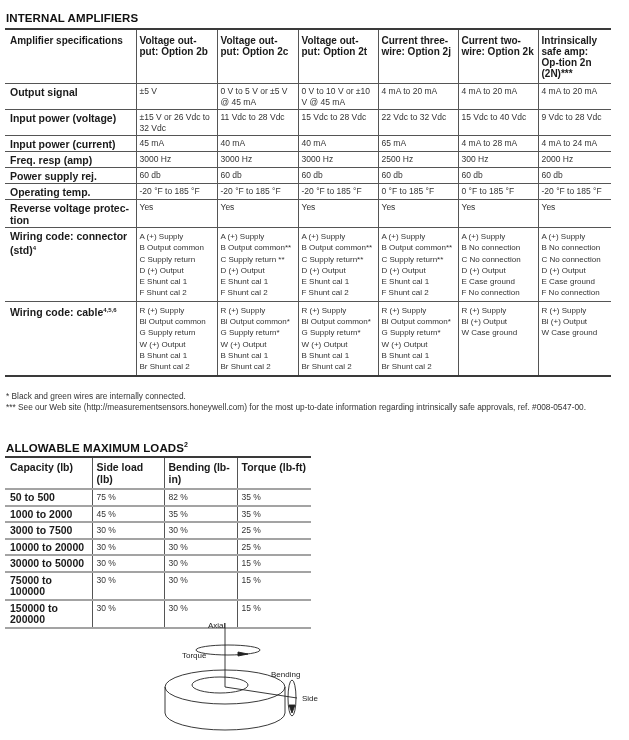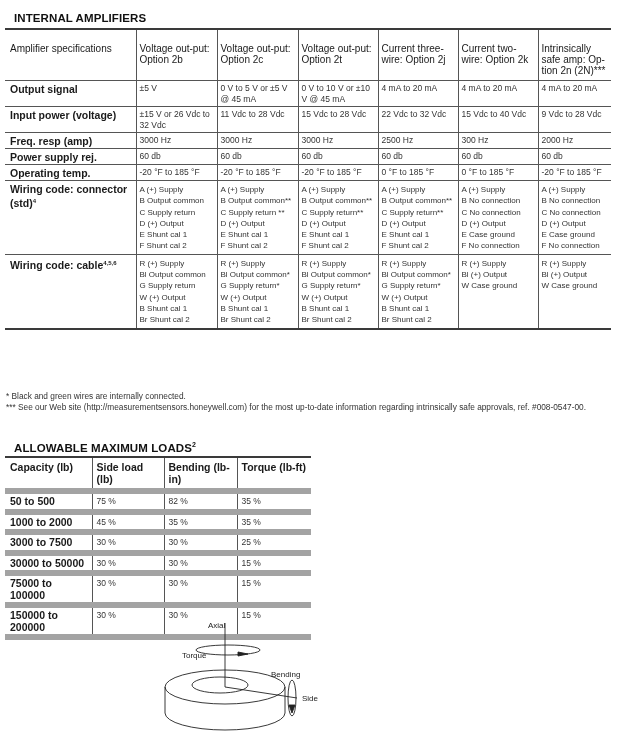--- a/index.html
+++ b/index.html
@@ -1,45 +1,45 @@
 <!DOCTYPE html>
 <html><head>
 <meta charset="utf-8">
 <style>
   html, body { margin: 0; padding: 0; background: #ffffff; }
   body {
     width: 629px; height: 740px; position: relative; overflow: hidden;
     font-family: "Liberation Sans", sans-serif; color: #1a1a1a;
   }
   .section-title {
-    position: absolute; left: 14px; font-weight: bold; font-size: 11.5px;
+    position: absolute; left: 6px; font-weight: bold; font-size: 11.5px;
     letter-spacing: 0.1px; color: #111;
   }
   .section-title sup { font-size: 7px; vertical-align: 5px; }
   table { border-collapse: collapse; position: absolute; }
   #amp-table { left: 5px; top: 28px; width: 606px; border-top: 2px solid #3a3a3a; border-bottom: 2px solid #3a3a3a; }
   #amp-table td, #amp-table th {
     border-bottom: 1px solid #555; border-left: 1px solid #555;
     vertical-align: top; padding: 2px 3px 1px 3px; text-align: left;
   }
   #amp-table th:first-child, #amp-table td:first-child { border-left: none; padding-left: 5px; }
-  #amp-table th { font-size: 10px; font-weight: normal; line-height: 11px; padding-top: 13px; padding-bottom: 4px; }
+  #amp-table th { font-size: 10px; font-weight: bold; line-height: 11px; padding-top: 5px; padding-bottom: 4px; }
   #amp-table td.rowhead { font-size: 10.5px; font-weight: bold; line-height: 12px; }
   #amp-table td.val { font-size: 8.5px; line-height: 11px; color: #333; }
   #amp-table td.wire { font-size: 8px; line-height: 11.3px; color: #333; padding-top: 3px; padding-bottom: 2px; margin-left: 27px; }
   .wire div { white-space: nowrap; }
   sup.fn { font-size: 6px; vertical-align: 4px; }
 
   #footnotes {
     position: absolute; left: 6px; top: 391px; width: 610px;
     font-size: 8.3px; line-height: 10.5px; color: #333;
   }
   #loads-table { left: 5px; top: 456px; width: 306px; border-top: 2px solid #3a3a3a; border-bottom: 2px solid #3a3a3a; }
   #loads-table th, #loads-table td {
-    border-bottom: 6px solid #a3a3a3; border-left: 1px solid #555;
+    border-bottom: 2px solid #a3a3a3; border-left: 1px solid #555;
     text-align: left; vertical-align: top; padding: 2px 3px 1px 4px;
   }
   #loads-table th:first-child, #loads-table td:first-child { border-left: none; padding-left: 5px; }
   #loads-table th { font-size: 10.5px; font-weight: bold; line-height: 11.5px; padding-top: 4px; padding-bottom: 3px; }
   #loads-table td.rowhead { font-size: 10.5px; font-weight: bold; line-height: 11.5px; }
   #loads-table td.val { font-size: 8.5px; color: #333; line-height: 11px; }
 
   #diagram { position: absolute; left: 150px; top: 615px; width: 220px; height: 125px; }
   .diag-label { font-family: "Liberation Sans", sans-serif; font-size: 8px; fill: #222; }
 </style>
@@ -84,20 +84,29 @@
       <tr>
         <td class="rowhead">Input power (voltage)</td>
         <td class="val">±15 V or 26 Vdc to 32 Vdc</td>
         <td class="val">11 Vdc to 28 Vdc</td>
         <td class="val">15 Vdc to 28 Vdc</td>
         <td class="val">22 Vdc to 32 Vdc</td>
         <td class="val">15 Vdc to 40 Vdc</td>
         <td class="val">9 Vdc to 28 Vdc</td>
       </tr>
       <tr>
+        <td class="rowhead">Input power (current)</td>
+        <td class="val">45 mA</td>
+        <td class="val">40 mA</td>
+        <td class="val">40 mA</td>
+        <td class="val">65 mA</td>
+        <td class="val">4 mA to 28 mA</td>
+        <td class="val">4 mA to 24 mA</td>
+      </tr>
+      <tr>
         <td class="rowhead">Freq. resp (amp)</td>
         <td class="val">3000 Hz</td>
         <td class="val">3000 Hz</td>
         <td class="val">3000 Hz</td>
         <td class="val">2500 Hz</td>
         <td class="val">300 Hz</td>
         <td class="val">2000 Hz</td>
       </tr>
       <tr>
         <td class="rowhead">Power supply rej.</td>
@@ -109,20 +118,29 @@
         <td class="val">60 db</td>
       </tr>
       <tr>
         <td class="rowhead">Operating temp.</td>
         <td class="val">-20 °F to 185 °F</td>
         <td class="val">-20 °F to 185 °F</td>
         <td class="val">-20 °F to 185 °F</td>
         <td class="val">0 °F to 185 °F</td>
         <td class="val">0 °F to 185 °F</td>
         <td class="val">-20 °F to 185 °F</td>
+      </tr>
+      <tr>
+        <td class="rowhead">Reverse voltage protec-tion</td>
+        <td class="val">Yes</td>
+        <td class="val">Yes</td>
+        <td class="val">Yes</td>
+        <td class="val">Yes</td>
+        <td class="val">Yes</td>
+        <td class="val">Yes</td>
       </tr>
       <tr>
         <td class="rowhead"><span>Wiring code: connector (std)</span><sup class="fn">4</sup></td>
         <td class="wire">
           <div>A (+) Supply</div>
           <div>B Output common</div>
           <div>C Supply return</div>
           <div>D (+) Output</div>
           <div>E Shunt cal 1</div>
           <div>F Shunt cal 2</div>
@@ -253,20 +271,26 @@
         <td class="val">35 %</td>
         <td class="val">35 %</td>
       </tr>
       <tr>
         <td class="rowhead">3000 to 7500</td>
         <td class="val">30 %</td>
         <td class="val">30 %</td>
         <td class="val">25 %</td>
       </tr>
       <tr>
+        <td class="rowhead">10000 to 20000</td>
+        <td class="val">30 %</td>
+        <td class="val">30 %</td>
+        <td class="val">25 %</td>
+      </tr>
+      <tr>
         <td class="rowhead">30000 to 50000</td>
         <td class="val">30 %</td>
         <td class="val">30 %</td>
         <td class="val">15 %</td>
       </tr>
       <tr>
         <td class="rowhead">75000 to 100000</td>
         <td class="val">30 %</td>
         <td class="val">30 %</td>
         <td class="val">15 %</td>

